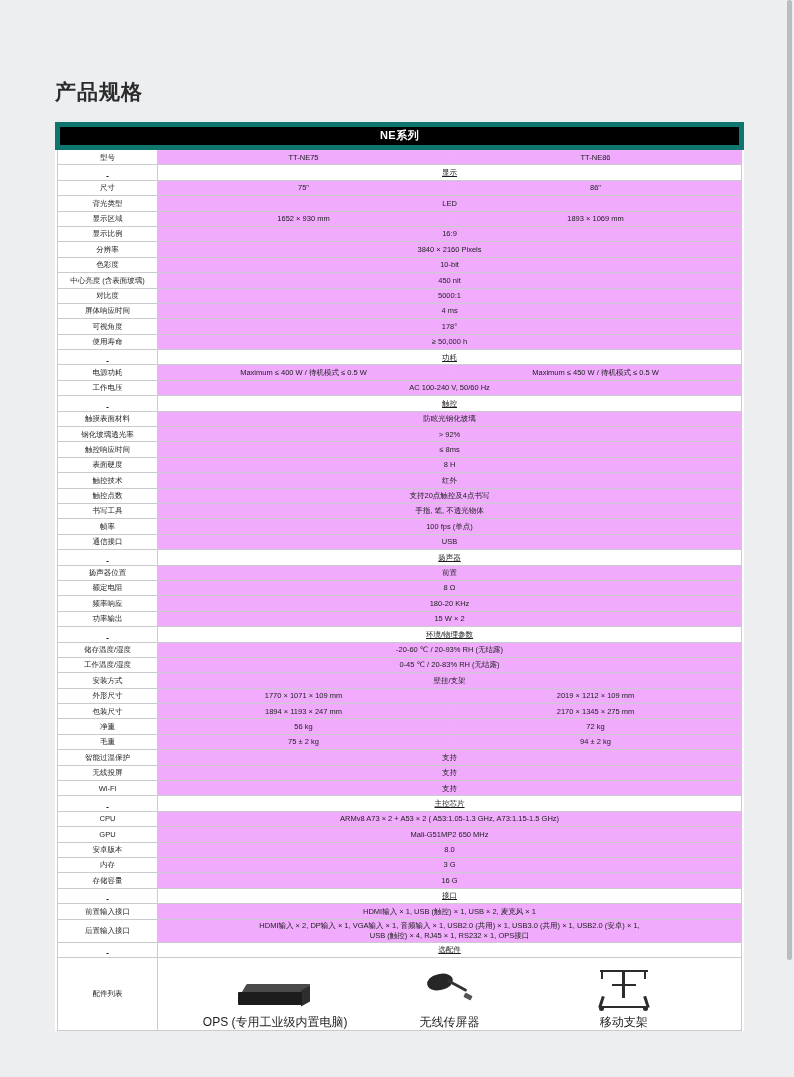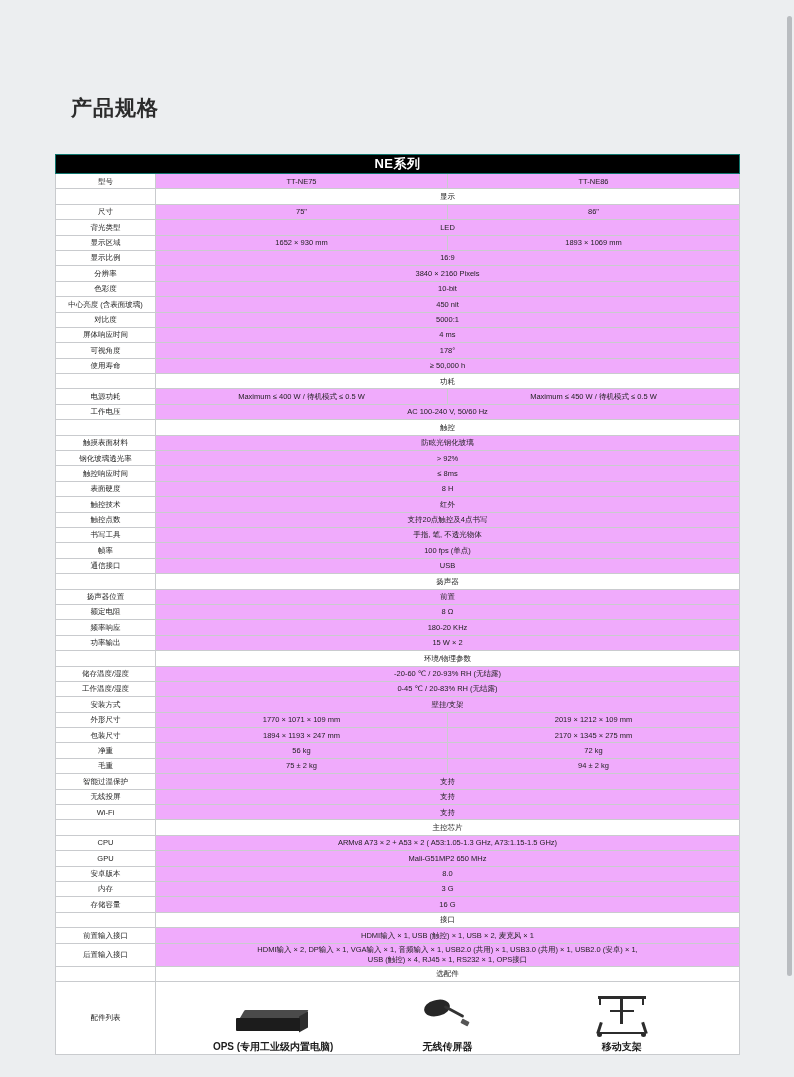--- a/index.html
+++ b/index.html
@@ -21,21 +21,21 @@
     background: #eceef0;
     box-sizing: border-box;
     padding: 0 55px;
     position: relative;
   }
   .page-title {
     font-size: 21px;
     font-weight: bold;
     color: #2b2b2b;
     letter-spacing: 1px;
-    margin: 16px;
+    margin: 0;
     padding-top: 78px;
     padding-bottom: 16px;
   }
   table.spec {
     width: 684px;
     border-collapse: collapse;
     table-layout: fixed;
     font-size: 7.5px;
     background: #fff;
     color: #1d1d1d;
@@ -54,29 +54,30 @@
     background: #fff;
     color: #1d1d1d;
   }
   td.val {
     background: #f0abfc;
   }
   tr.head td {
     background: #000;
     color: #fff;
     font-weight: bold;
-    font-size: 13px;
+    font-size: 11px;
     height: 18px;
     letter-spacing: 0.5px;
-    border: 1px solid #0f766e;
+    border: 5px solid #0f766e;
   }
   tr.section td {
     background: #fff;
     font-weight: normal;
     height: 14.4px;
+    text-decoration: underline;
   }
   .accessory-row td {
     height: 72px;
     margin-left: 24px;
   }
   .acc-wrap {
     display: flex;
     justify-content: space-around;
     align-items: flex-end;
     height: 72px;
@@ -84,23 +85,22 @@
     box-sizing: border-box;
   }
   .acc {
     display: flex;
     flex-direction: column;
     align-items: center;
     justify-content: flex-end;
     width: 150px;
   }
   .acc .caption {
-    font-size: 10px;
+    font-size: 12px;
     margin-top: 5px;
-    font-weight: bold;
   }
   .acc .art {
     height: 42px;
     display: flex;
     align-items: flex-end;
     justify-content: center;
   }
   
   .ops-box {
     width: 74px;

